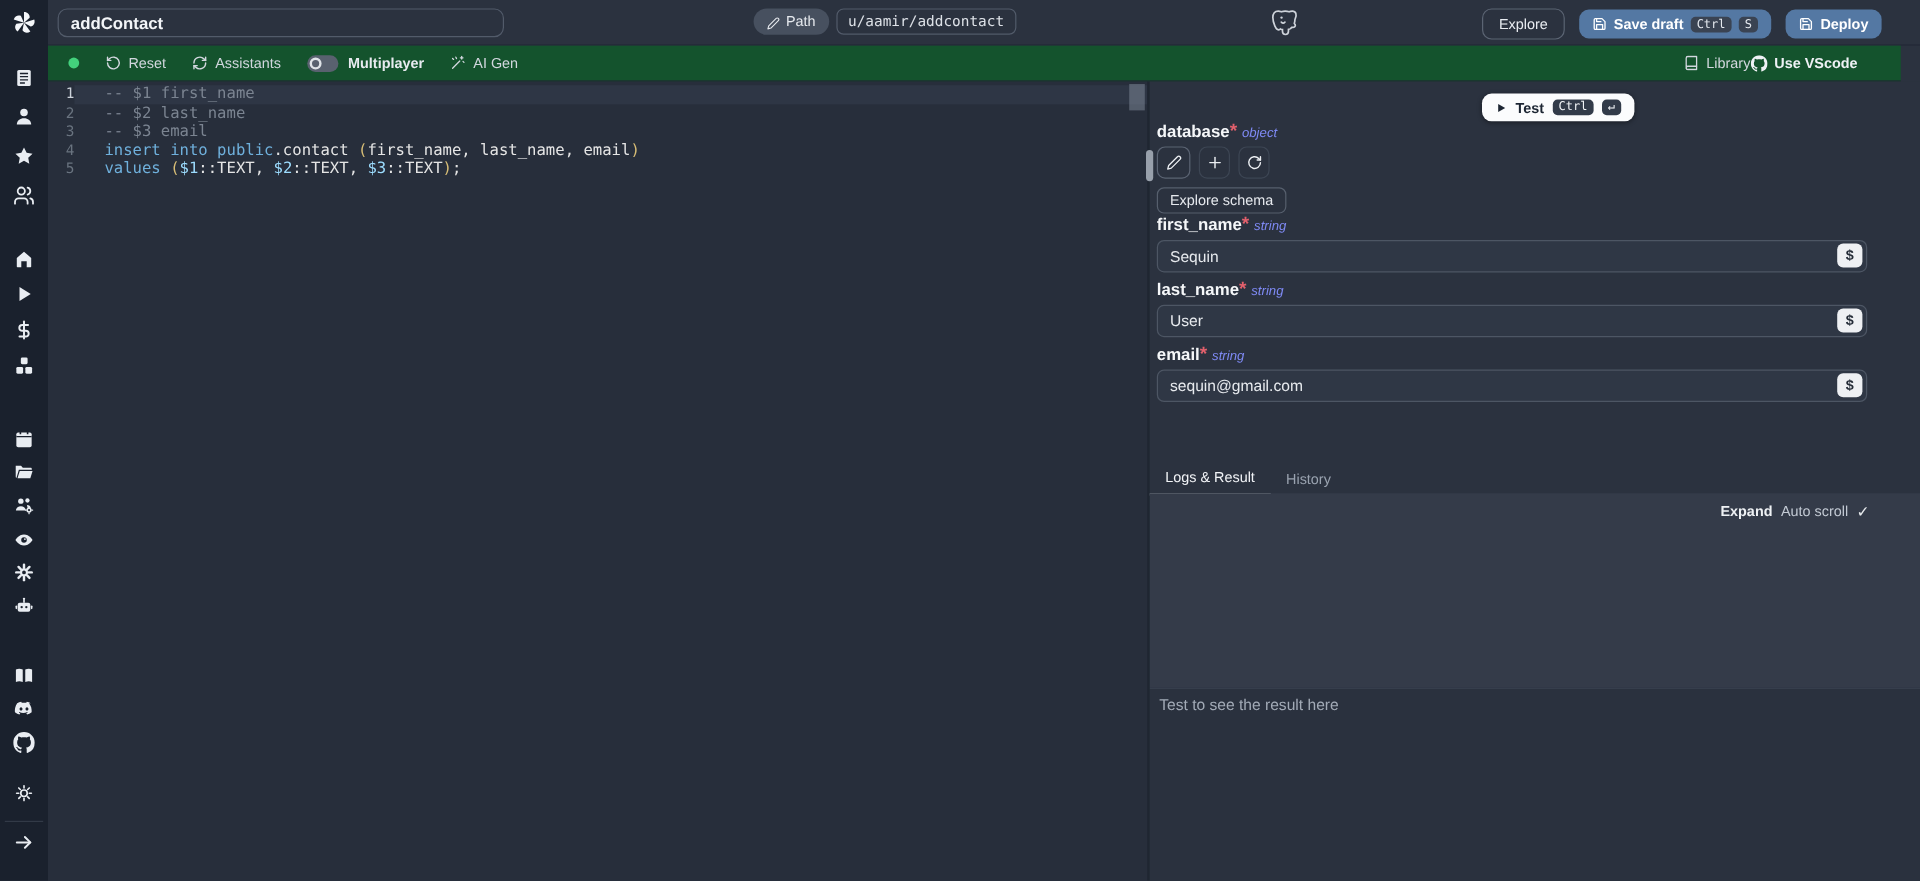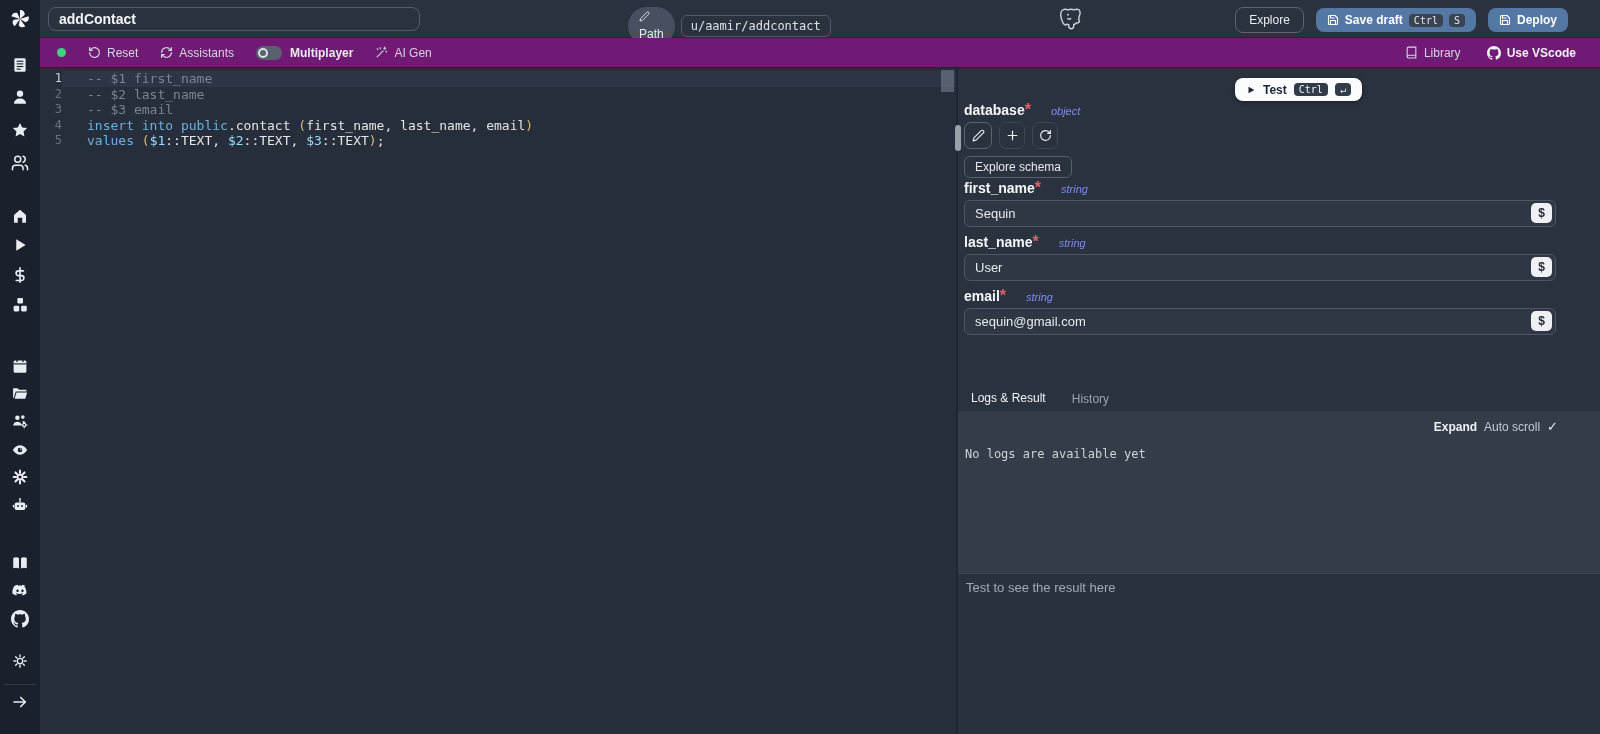--- a/index.html
+++ b/index.html
@@ -12,32 +12,32 @@
   .sidebar { position:absolute; left:0; top:0; width:40px; height:734px; background:#1a212d; z-index:5; }
   .logo { position:absolute; left:8px; top:7px; width:24px; height:24px; background:none; border:none; color:#f4f6f9; }
   .sic { position:absolute; left:11px; width:18px; height:18px; background:none; border:none; color:#e9edf2; padding:0; }
   .sic svg { width:18px; height:18px; }
   .side-divider { position:absolute; left:4px; right:4px; top:684px; height:1px; background:#323a47; }
 
   
   .topbar { position:absolute; left:40px; top:0; right:0; height:38px; background:#2b323f; border-bottom:1px solid #222936; }
   .name-input { position:absolute; left:8px; top:7px; width:372px; height:24px; background:transparent; border:1px solid #525b6a; border-radius:8px; color:#f3f5f8; font-size:14px; font-weight:bold; padding:0 10px; outline:none; }
   .path-group { position:absolute; left:588px; top:7px; display:flex; align-items:center; gap:6px; }
-  .path-chip { display:flex; align-items:flex-start; gap:5px; background:#47505f; border:none; border-radius:999px; padding:4px 11px; color:#e6e9ee; font-size:12px;flex-direction:column; }
+  .path-chip { display:flex; align-items:flex-end; gap:5px; background:#47505f; border:none; border-radius:999px; padding:4px 11px; color:#e6e9ee; font-size:12px; }
   .path-value { border:1px solid #525b6a; border-radius:6px; padding:3px 9px; font-family:"DejaVu Sans Mono",monospace; font-size:12px; color:#dde1e7; }
   .lang-icon { position:absolute; left:1018px; top:6px; width:26px; height:26px; color:#ced3da; }
   .topbar-right { position:absolute; right:32px; top:7px; display:flex; gap:12px; align-items:center; }
   .btn-outline { background:transparent; border:1px solid #5b6473; border-radius:8px; color:#e9ecf1; font-size:12px; padding:5px 13px; display:flex; align-items:center; gap:6px; }
   .btn-blue { background:#5478a3; border:none; border-radius:8px; color:#fff; font-size:12px; font-weight:bold; padding:5px 11px; display:flex; align-items:center; gap:6px; }
   .kbd { background:#3a4352; border-radius:4px; color:#e4e8ee; font-family:"DejaVu Sans Mono",monospace; font-size:10px; padding:1px 5px; font-weight:normal; }
 
   
-  .toolbar2 { position:absolute; left:40px; top:38px; right:0; height:30px; background:#701a75; border-bottom:1px solid #1f2631; display:flex; align-items:center; }
+  .toolbar2 { position:absolute; left:40px; top:38px; right:16px; height:30px; background:#14532d; border-bottom:1px solid #1f2631; display:flex; align-items:center; }
   .tb-left { display:flex; align-items:center; gap:22px; padding-left:17px; }
-  .tb-right { margin-left:auto; display:flex; align-items:flex-start; gap:26px; padding-right:24px; }
+  .tb-right { margin-left:auto; display:flex; align-items:flex-start; padding-right:36px; }
   .tb-item { background:none; border:none; color:#d2d7de; font-size:12px; display:flex; align-items:center; gap:6px; padding:0; }
   .dot { width:9px; height:9px; border-radius:50%; background:#43d17c; }
   .toggle { width:26px; height:14px; border-radius:999px; background:#59616f; position:relative; border:none; }
   .toggle .knob { position:absolute; left:2px; top:2px; width:10px; height:10px; border-radius:50%; border:2px solid #dfe3e8; background:transparent; }
   .tgl-wrap { display:flex; align-items:center; gap:8px;text-align:right; }
 
   
   .editor { position:absolute; left:40px; top:68px; width:916px; bottom:0; background:#272e3b; padding-top:3px; }
   .line { display:flex; height:15.6px; line-height:15.6px; font-family:"DejaVu Sans Mono",monospace; font-size:13px; }
   .ln { flex:none; width:22px; text-align:right; color:#69737f; font-size:12px; }
@@ -52,39 +52,39 @@
   .scroll-handle { position:absolute; right:2px; top:2px; width:13px; height:22px; background:rgba(130,140,155,.5); }
 
   .v-divider { position:absolute; left:956px; top:68px; width:2px; bottom:0; background:#1f2631; z-index:4; }
   .resize-handle { position:absolute; left:955px; top:125px; width:6px; height:26px; background:#98a0ab; border-radius:3px; z-index:6; }
 
   
   .panel { position:absolute; left:958px; top:68px; right:0; bottom:0; background:#2b323f; }
   .test-btn { position:absolute; left:277px; top:10px; height:23px; background:#fbfcfd; border:none; border-radius:8px; color:#1d2633; font-size:12px; font-weight:bold; display:flex; align-items:center; gap:7px; padding:0 11px; box-shadow:0 1px 4px rgba(0,0,0,.45); }
   .kbd-dark { background:#323b49; border-radius:4px; color:#f0f3f6; font-family:"DejaVu Sans Mono",monospace; font-size:10px; padding:1px 5px; font-weight:normal; }
   .fblock { position:absolute; left:6px; right:44px; }
-  .lbl-row { display:flex; align-items:baseline; gap:20px; height:17px; }
+  .lbl-row { display:flex; align-items:baseline; gap:4px; height:17px; }
   .lbl { font-size:14px; font-weight:bold; color:#f5f7f9; }
   .req { color:#e2606c; font-weight:bold; }
   .ftype { font-size:11px; font-style:italic; color:#7f8af5; }
   .inp-row { display:flex; gap:7px; margin-top:4px; }
   .inp-wrap { position:relative; flex:1; }
   .f-input { width:100%; height:27px; background:#2f3745; border:1px solid #4d5664; border-radius:6px; color:#e7eaee; font-size:13px; padding:0 30px 0 10px; outline:none; }
   .clear-x { position:absolute; right:9px; top:6px; width:14px; height:14px; background:none; border:none; color:#dce0e6; padding:0; }
   .sq-btn { height:27px; background:transparent; border:1px solid #5b6473; border-radius:7px; color:#eceff3; display:flex; align-items:center; justify-content:center; }
   .sq-btn.subtle { border-color:#3d4654; }
   .explore-btn { margin-top:7px; background:transparent; border:1px solid #565f6d; border-radius:6px; color:#e6e9ee; font-size:12px; padding:3px 10px; display:inline-block; }
   .dollar-btn { position:absolute; right:4px; top:3px; width:21px; height:20px; background:#eef0f3; border:none; border-radius:5px; color:#222a36; font-size:12px; font-weight:bold; line-height:20px; text-align:center; padding:0; }
 
   .tabs { position:absolute; left:0; right:0; top:323px; display:flex; }
   .tab { background:none; border:none; font-size:12px; padding:0 13px 6px; }
   .tab.active { color:#f2f4f7; border-bottom:2px solid #e8ebef; font-weight:normal; }
   .tab.inactive { color:#9aa3b0; border-bottom:1px solid #4d5664; }
   .logs-drawer { position:absolute; left:0; right:0; top:343px; height:162px; background:#343b49; }
-  .logs-opts { display:flex; justify-content:flex-end; align-items:center; gap:7px; padding:8px 42px 0 6px; }
+  .logs-opts { display:flex; justify-content:flex-end; align-items:flex-start; gap:7px; padding:8px 42px 0 6px; }
   .expand-lbl { font-size:12px; font-weight:bold; color:#eef1f4; background:none; border:none; padding:0; }
   .autoscroll-lbl { font-size:12px; color:#c3cad4; }
   .check { color:#e8ebee; font-size:13px; background:none; border:none; padding:0; }
   .logs-empty { font-family:"DejaVu Sans Mono",monospace; font-size:12px; color:#ced3da; padding:13px 0 0 7px; }
   .result-area { position:absolute; left:0; right:0; top:505px; bottom:0; background:#2a313e; border-top:1px solid #3a4250; padding:6px 8px; }
   .result-placeholder { font-size:13px; color:#a2aab6; }
 </style>
 </head>
 <body>
 
@@ -467,19 +467,18 @@
     <button class="tab active">Logs &amp; Result</button>
     <button class="tab inactive">History</button>
   </div>
 
   <div class="logs-drawer">
     <div class="logs-opts">
       <button class="expand-lbl">Expand</button>
       <span class="autoscroll-lbl">Auto scroll</span>
       <button class="check">✓</button>
     </div>
-    <div class="logs-empty">No logs are available yet</div>
   </div>
 
   <div class="result-area">
     <div class="result-placeholder">Test to see the result here</div>
   </div>
 </section>
 
 </body></html>

